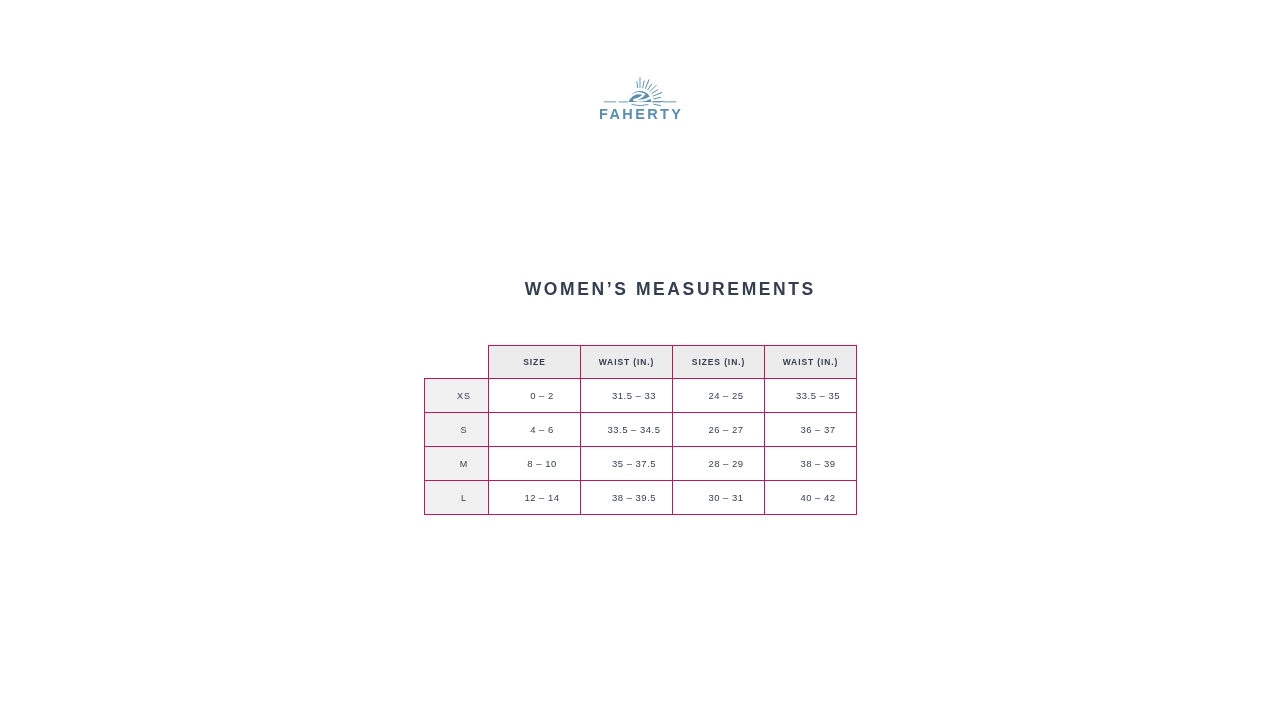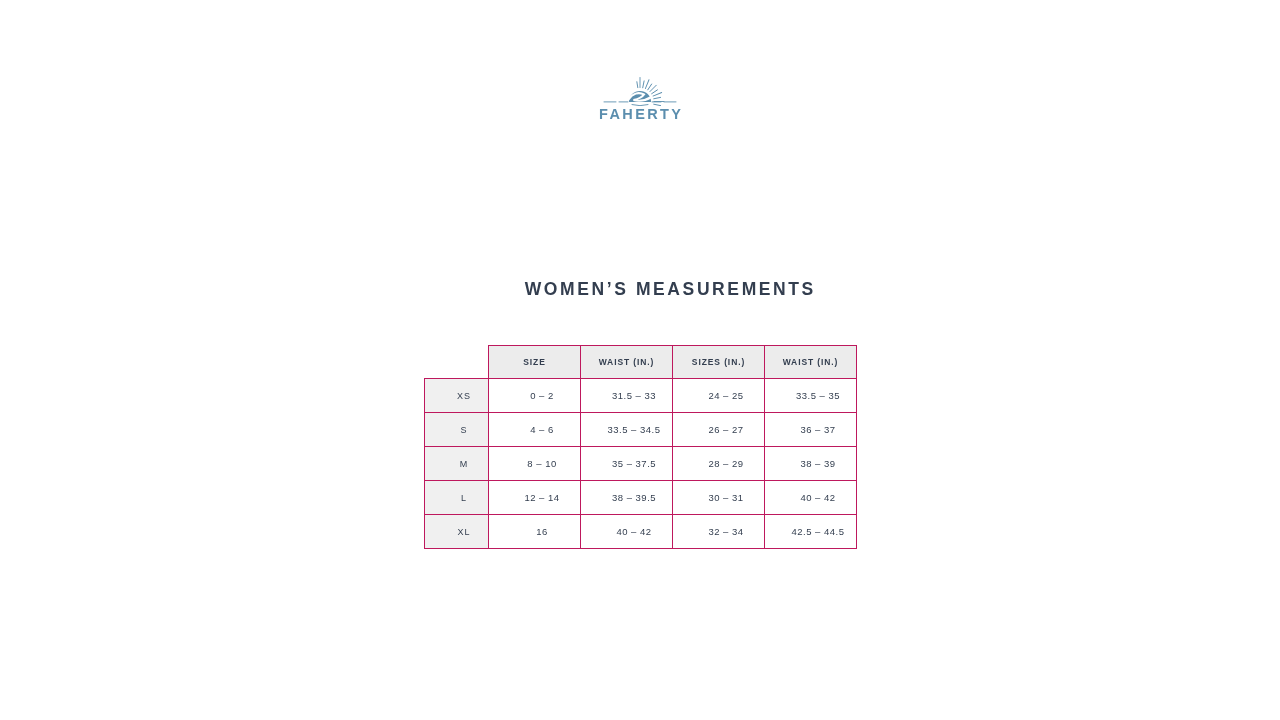--- a/index.html
+++ b/index.html
@@ -158,24 +158,17 @@
             <td>28 – 29</td>
             <td>38 – 39</td>
           </tr>
           <tr>
             <td class="row-label">L</td>
             <td>12 – 14</td>
             <td>38 – 39.5</td>
             <td>30 – 31</td>
             <td>40 – 42</td>
           </tr>
-          <tr>
-            <td class="row-label">XL</td>
-            <td>16</td>
-            <td>40 – 42</td>
-            <td>32 – 34</td>
-            <td>42.5 – 44.5</td>
-          </tr>
         </tbody>
     </table>
   </div>
 
 </div>
 
 </body></html>

